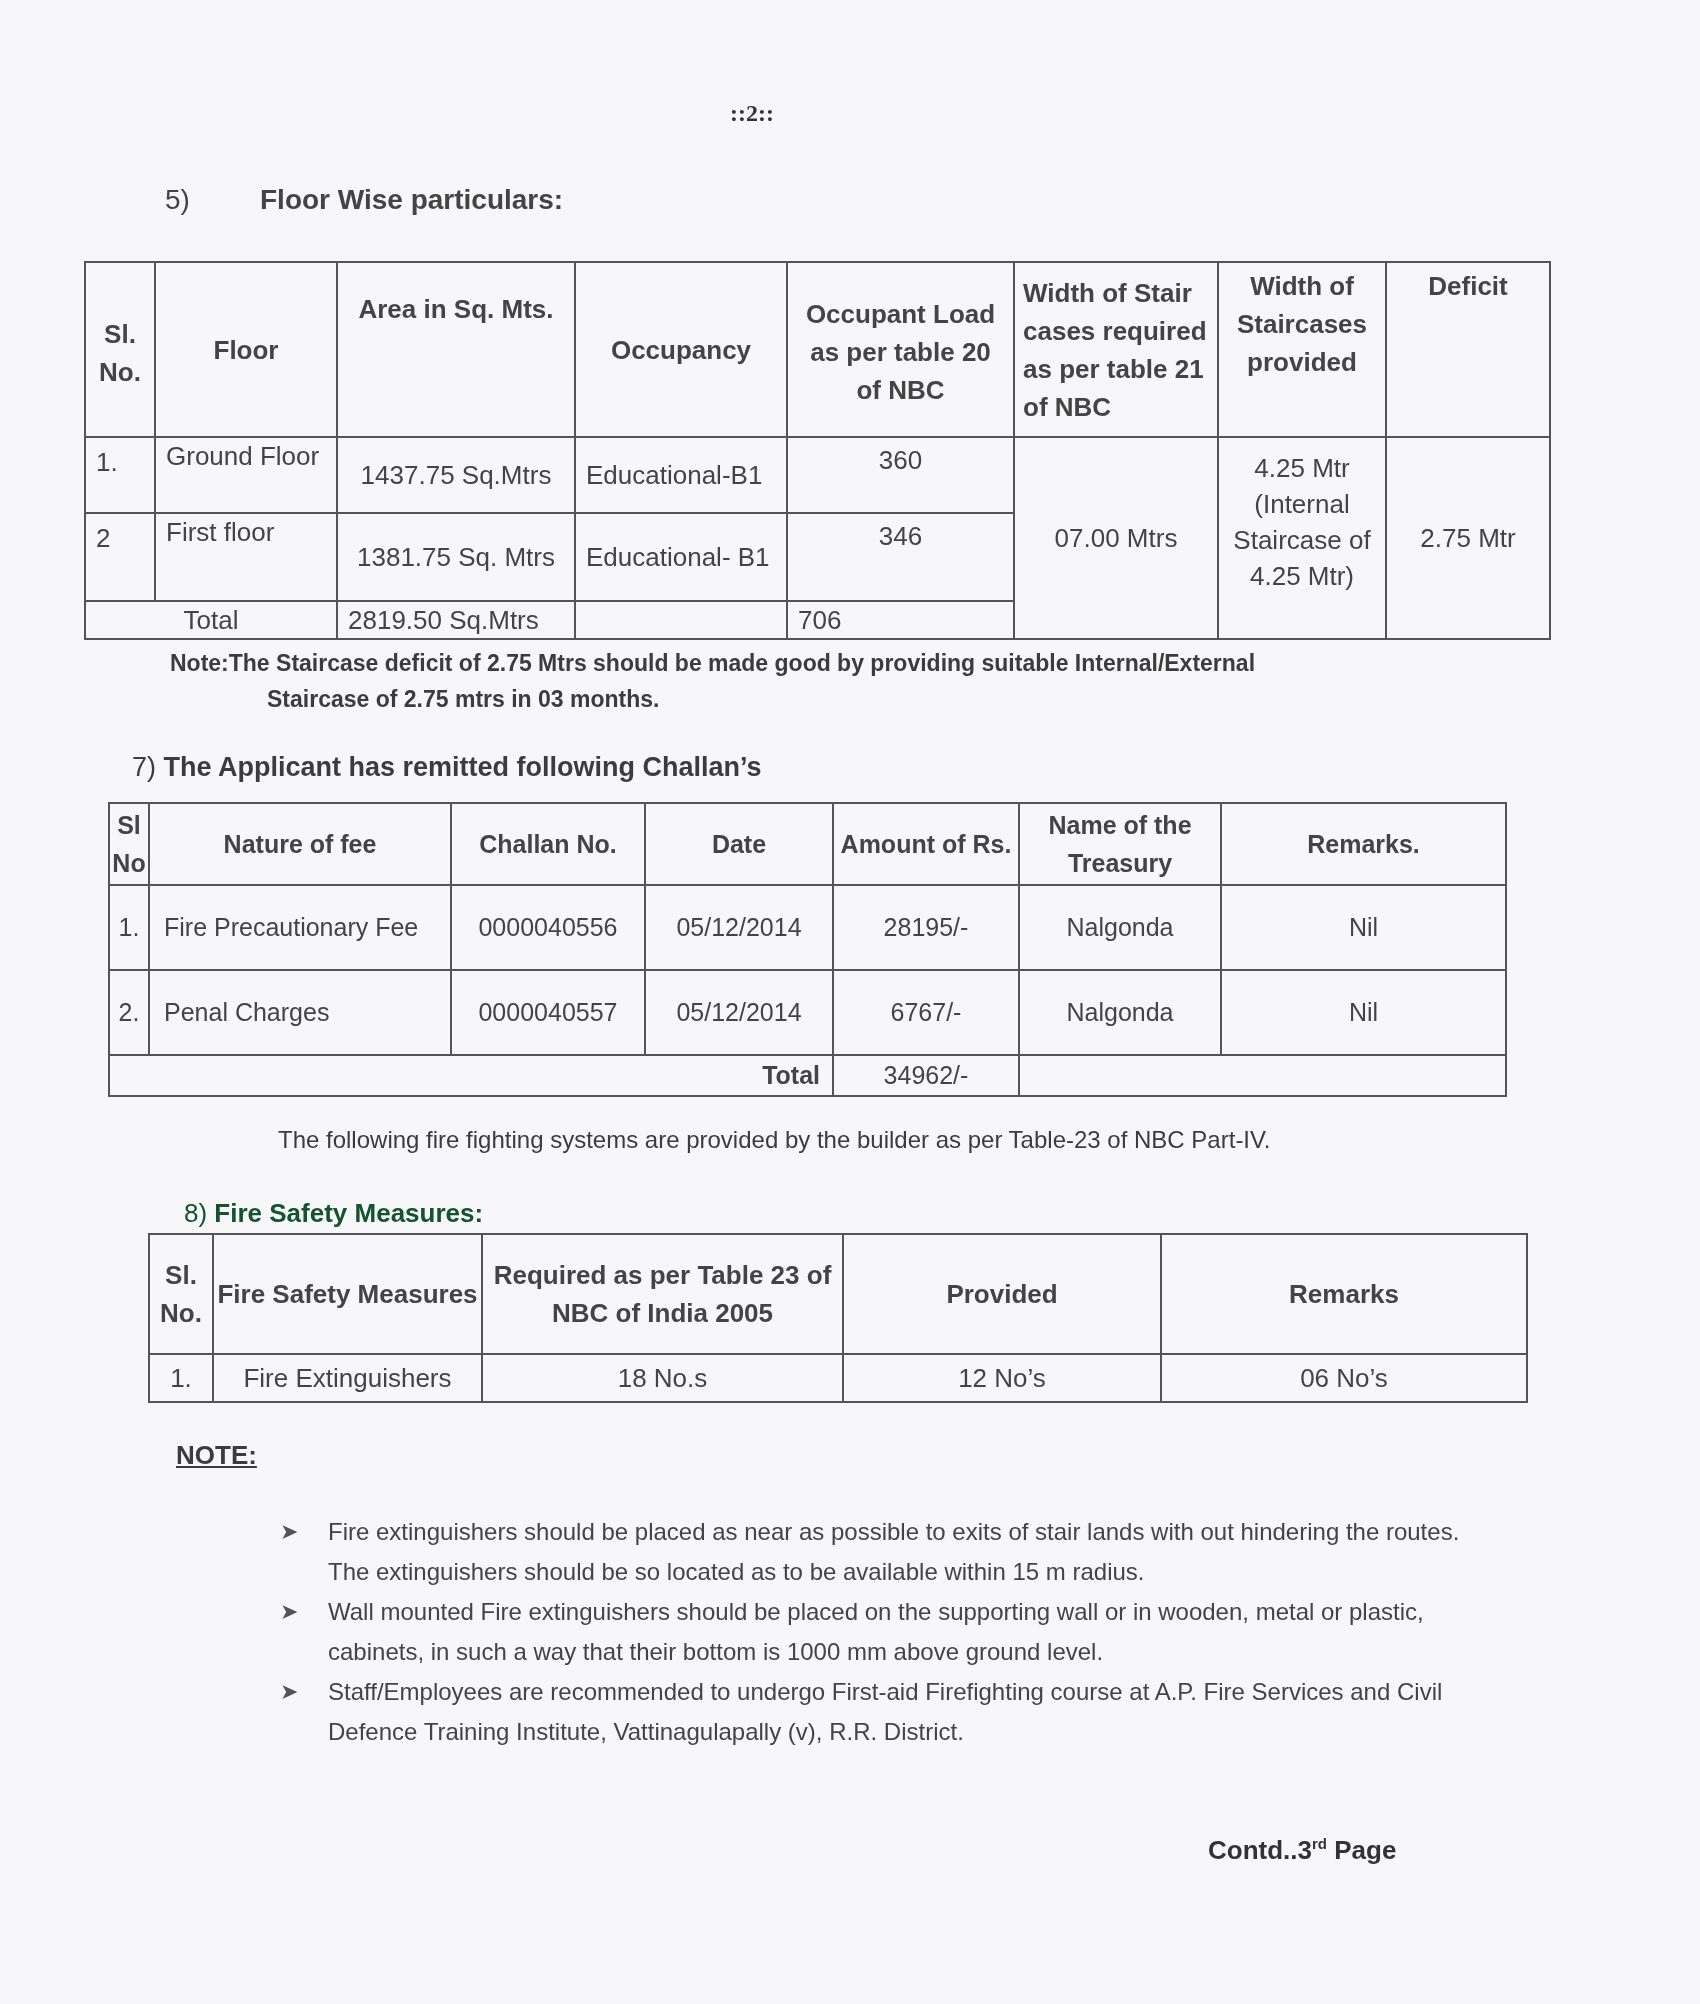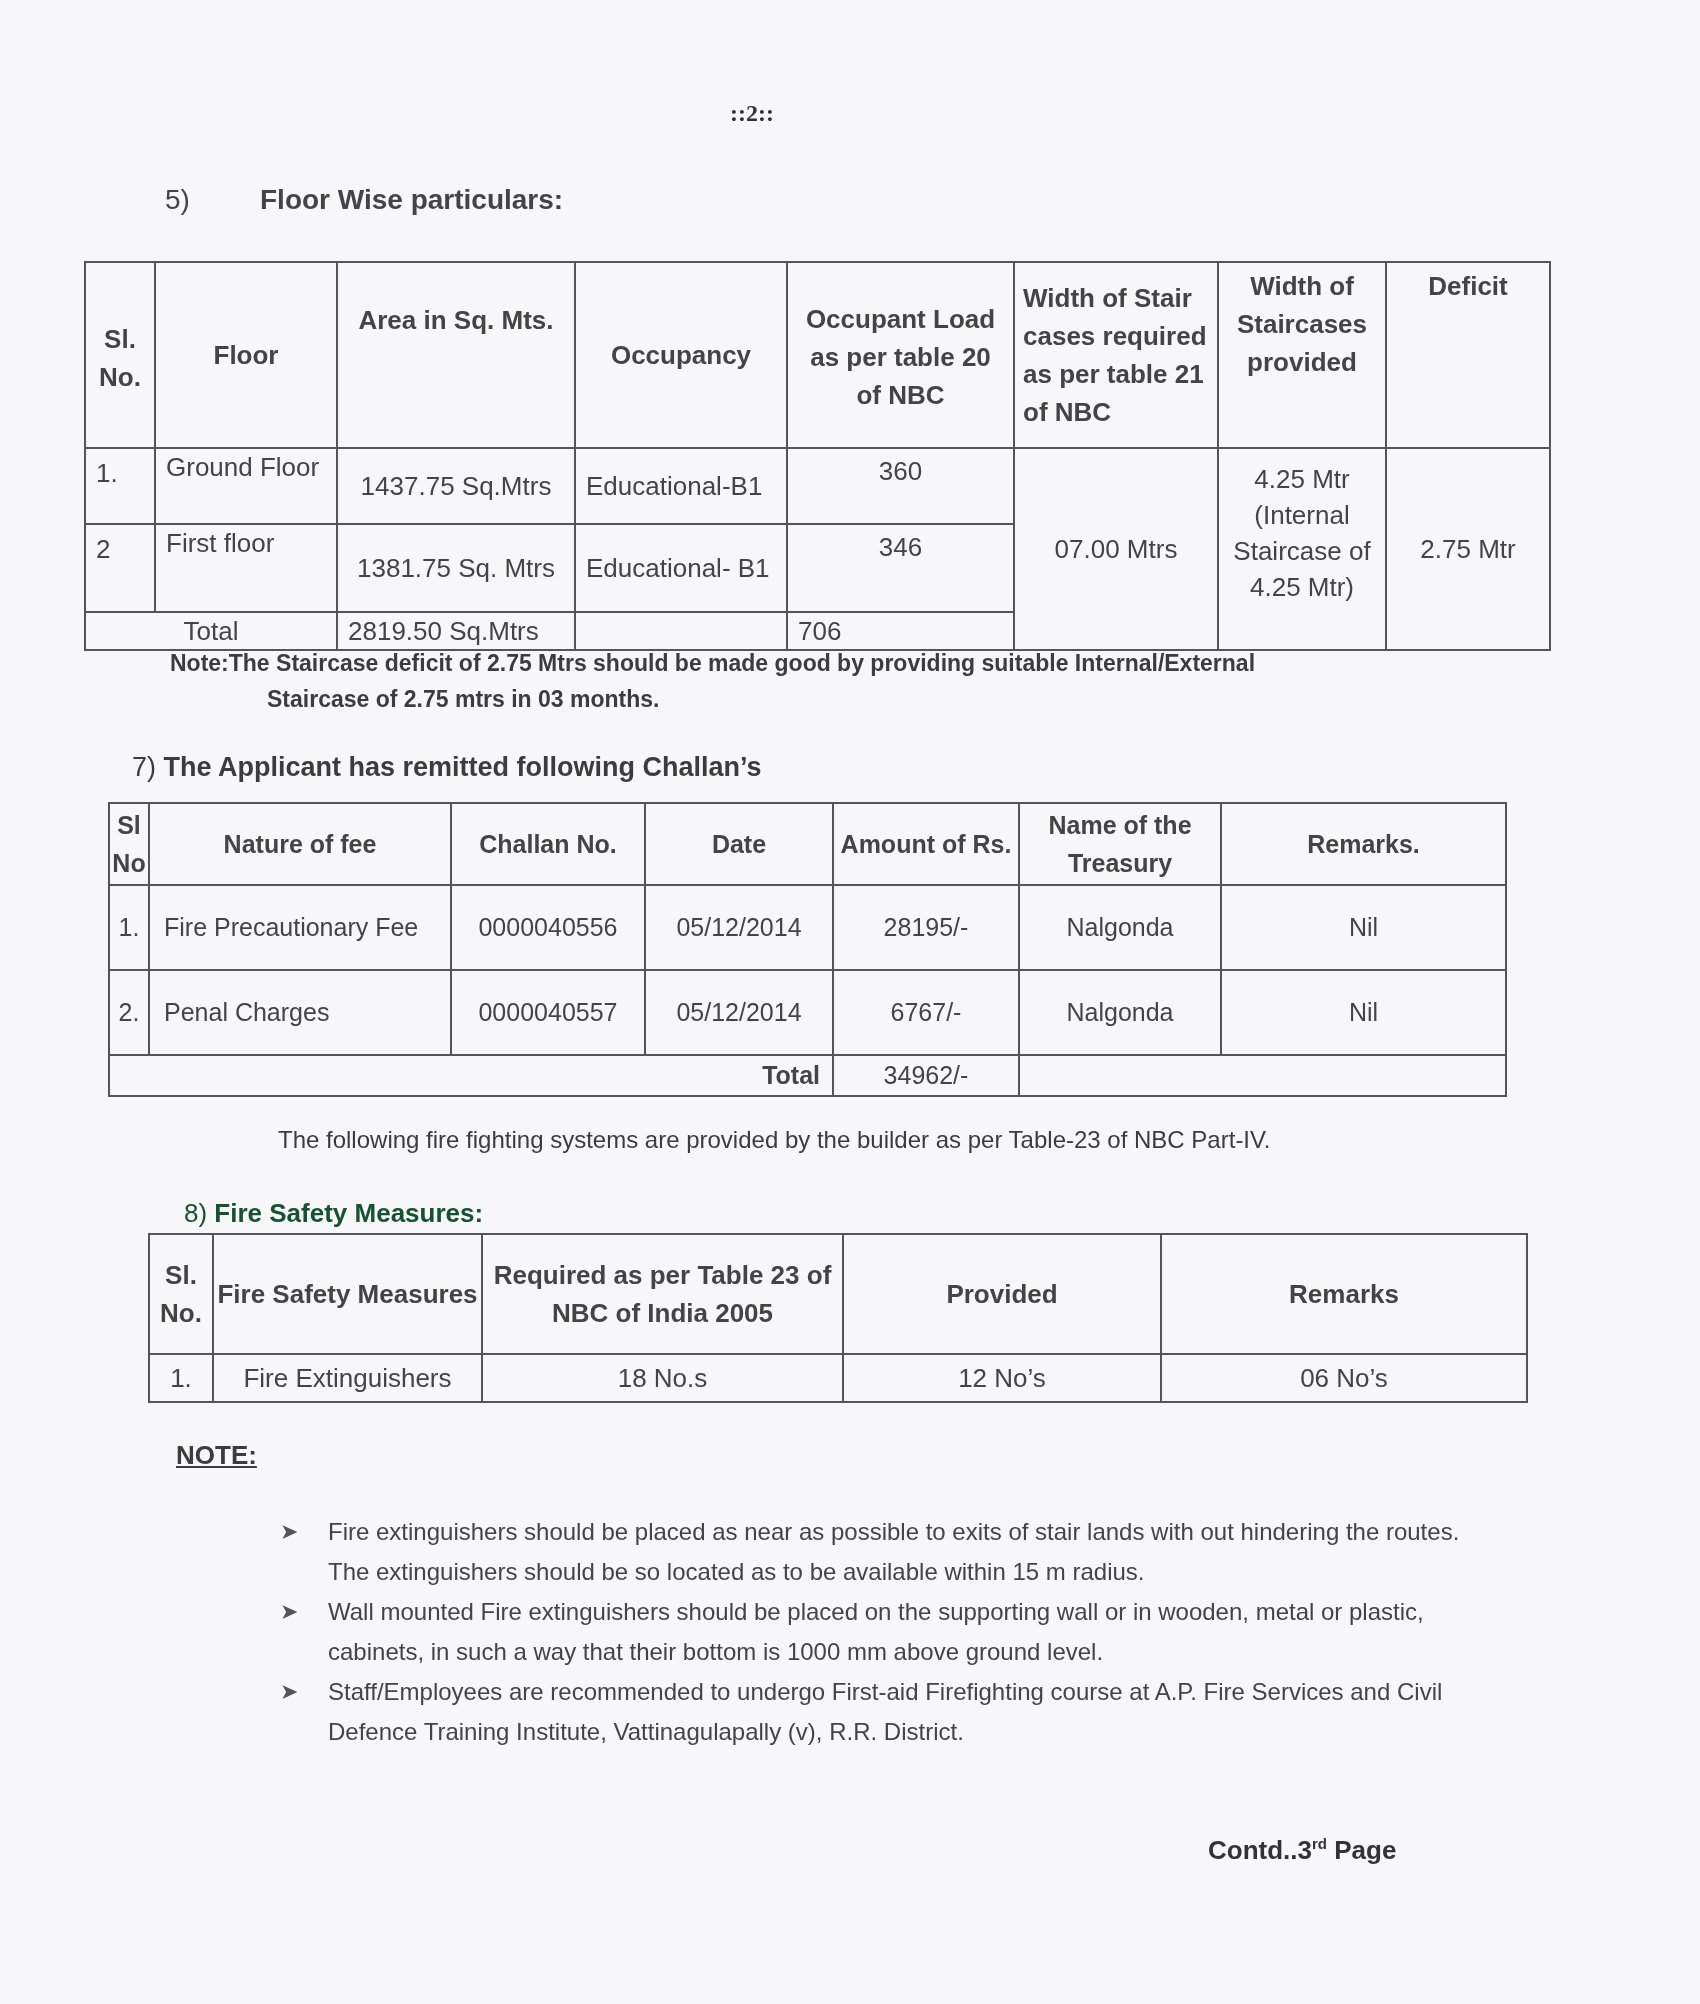--- a/index.html
+++ b/index.html
@@ -73,21 +73,21 @@
 
 <div class="abs h5">
   <span class="num">5)</span><span class="title">Floor Wise particulars:</span>
 </div>
 
 <table id="t1">
   <tbody>
       <tr>
     <th class="sl" style="vertical-align:middle">Sl. No.</th>
     <th class="floor" style="vertical-align:middle">Floor</th>
-    <th class="area" style="vertical-align:top;padding-top:38px">Area in Sq. Mts.</th>
+    <th class="area" style="vertical-align:top;padding-top:27px">Area in Sq. Mts.</th>
     <th class="occ">Occupancy</th>
     <th class="load" style="vertical-align:middle">Occupant Load as per table 20 of NBC</th>
     <th class="req" style="text-align:left">Width of Stair cases required as per table 21 of NBC</th>
     <th class="prov" style="text-align:center;vertical-align:top;padding-top:4px">Width of Staircases provided</th>
     <th class="def" style="vertical-align:top;padding-top:4px">Deficit</th>
   </tr>
   <tr class="r1">
     <td class="sl">1.</td>
     <td class="floor">Ground Floor</td>
     <td class="area">1437.75 Sq.Mtrs</td>

